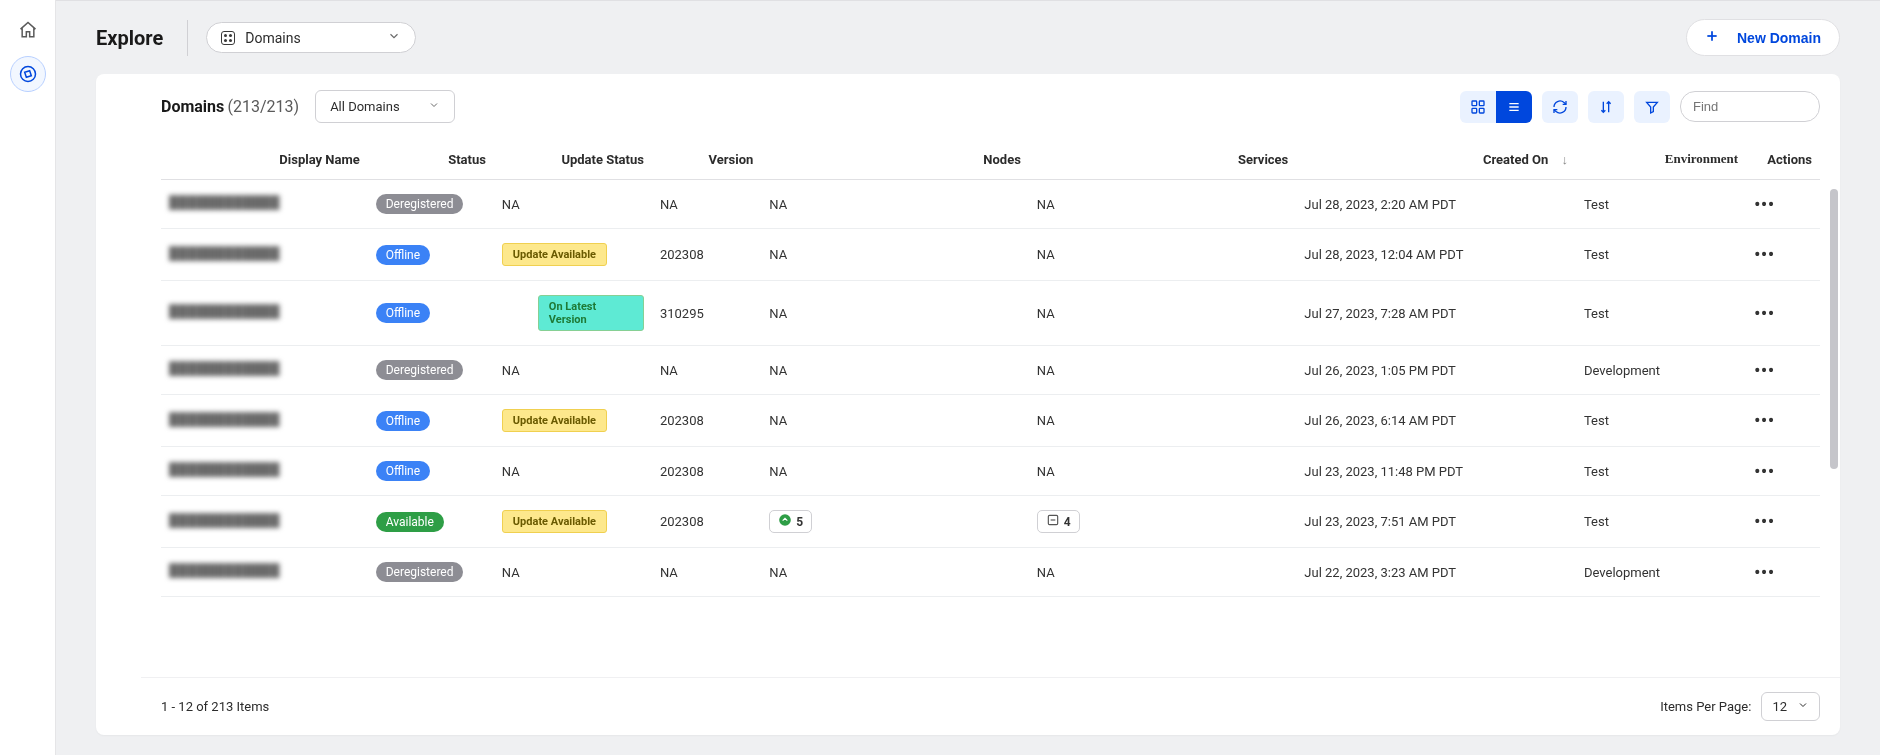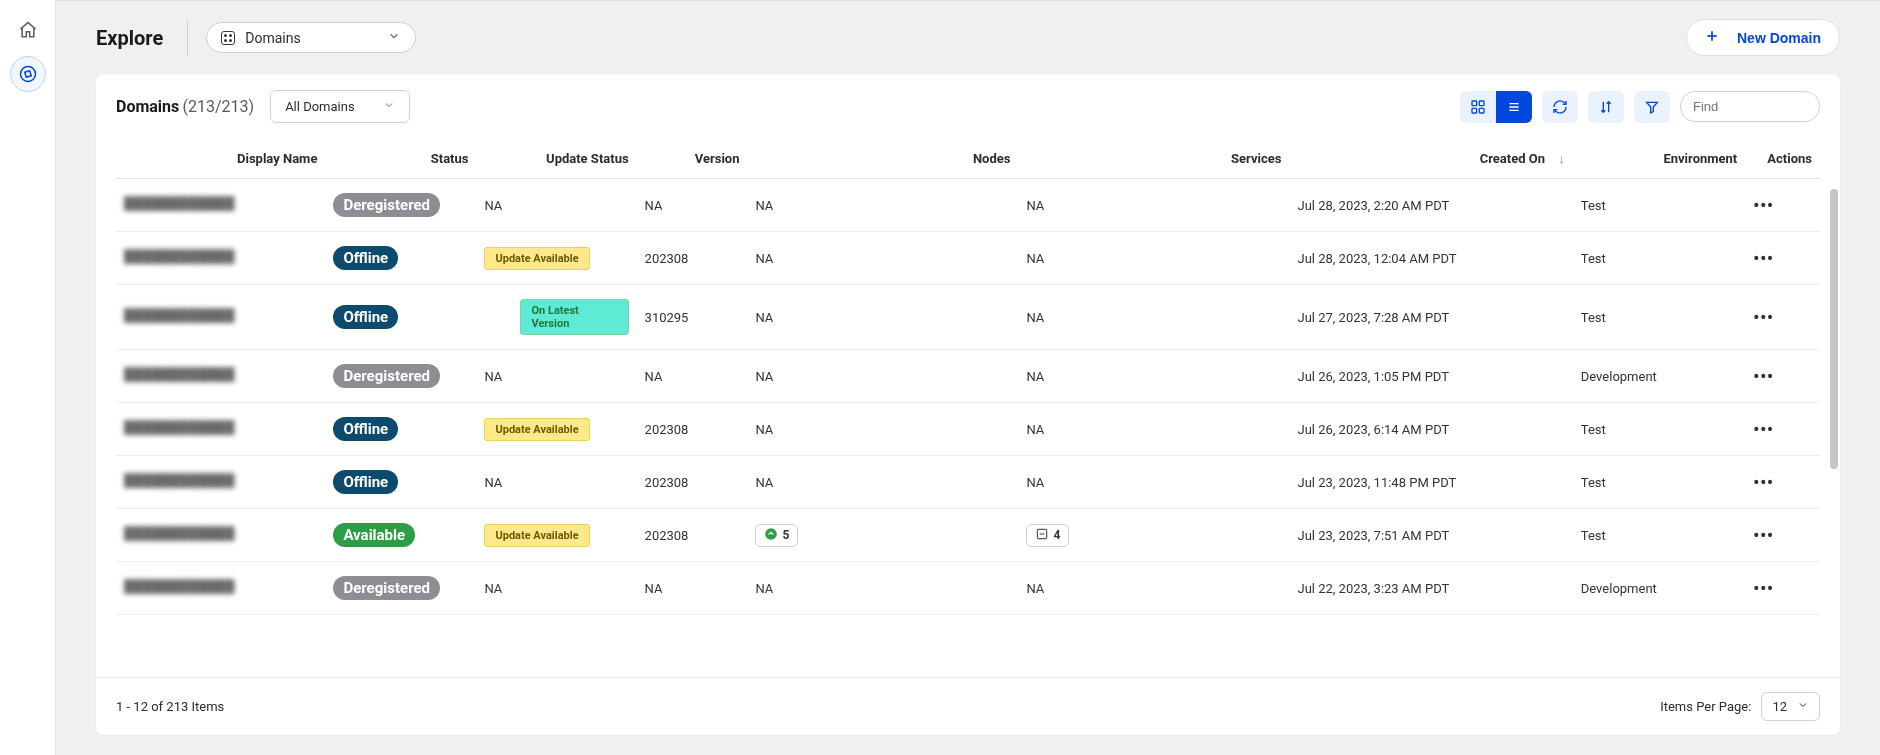--- a/index.html
+++ b/index.html
@@ -20,21 +20,21 @@
     .page-title { font-size: 20px; font-weight: 700; color: #1a1a1a; margin-right: 6px; }
     .vdiv { width: 1px; height: 36px; background: #d0d0d4; }
     .domain-picker { display: flex; align-items: center; justify-content: space-between; background: #fff; border: 1px solid #d0d0d4; border-radius: 20px; padding: 6px 14px; cursor: pointer; min-width: 210px; }
     .domain-picker-left { display: flex; align-items: center; gap: 10px; color: #2c2c2c; font-size: 14px; }
     .grab-icon { display: inline-block; width: 14px; height: 14px; border: 1.5px solid #3a3a3a; border-radius: 3px; position: relative; }
     .grab-icon::before { content: ''; position: absolute; width: 3px; height: 3px; background: #3a3a3a; border-radius: 50%; top: 2px; left: 2px; box-shadow: 5px 0 #3a3a3a, 0 5px #3a3a3a, 5px 5px #3a3a3a; }
     .chev { color: #6a6a6a; }
     .new-domain-btn { display: flex; align-items: center; gap: 18px; background: #fff; border: 1px solid #e0e0e3; padding: 9px 18px; border-radius: 20px; cursor: pointer; color: #0047dd; font-weight: 700; font-size: 14px; }
 
     
-    .panel { background: #fff; border-radius: 8px; margin: 0 40px 20px 40px; flex: 1; display: flex; flex-direction: column; overflow: hidden; box-shadow: 0 1px 2px rgba(0,0,0,0.04); }
+    .panel { background: #fff; border-radius: 8px; margin: 0 40px 20px 40px; flex: 1; display: flex; flex-direction: column; overflow: hidden; box-shadow: 0 1px 2px rgba(0,0,0,0.04); padding-left: 45px; }
     .panel-header { display: flex; align-items: center; justify-content: space-between; padding: 16px 20px; }
     .panel-header-left { display: flex; align-items: center; gap: 16px; }
     .section-title { font-size: 16px; font-weight: 700; color: #1a1a1a; }
     .section-count { font-size: 16px; color: #5a5a5a; }
     .filter-select { display: flex; align-items: center; justify-content: space-between; border: 1px solid #d0d0d4; border-radius: 6px; padding: 8px 14px; cursor: pointer; font-size: 13px; gap: 28px; color: #2c2c2c; }
     .panel-header-right { display: flex; align-items: center; gap: 6px; }
     .view-group { display: flex; }
     .tool-btn { width: 36px; height: 32px; border: none; background: #eaf2ff; color: #0047dd; display: flex; align-items: center; justify-content: center; cursor: pointer; border-radius: 6px; margin-right: 4px; }
     .tool-btn.grid { border-radius: 6px 0 0 6px; margin-right: 0;}
     .tool-btn.list { border-radius: 0 6px 6px 0; margin-right: 4px; }
@@ -43,41 +43,41 @@
 
     
     .table-wrap { flex: 1; overflow: auto; position: relative; padding: 0 20px; }
     table { width: 100%; border-collapse: collapse; }
     th { text-align: right; font-weight: 700; font-size: 13px; color: #2c2c2c; padding: 12px 8px; border-bottom: 1px solid #e0e0e3; }
     td { padding: 14px 8px; border-bottom: 1px solid #eceef0; vertical-align: middle; font-size: 13px; color: #333; }
     .col-sort { color: #888; margin-left: 10px; font-size: 13px; }
     .scribble { filter: blur(2.5px); color: #6a6a6a; font-style: italic; user-select: none; display: inline-block; white-space: nowrap; overflow: hidden; max-width: 150px; }
 
     
-    .pill { display: inline-block; padding: 3px 10px; border-radius: 12px; font-size: 15px; font-weight: 700; }
+    .pill { display: inline-block; padding: 3px 10px; border-radius: 12px; font-size: 12px; font-weight: 400; }
     .pill-deregistered { background: #8d8d94; color: #fff; }
-    .pill-offline { background: #0c4a6e; color: #fff; }
+    .pill-offline { background: #3b82f6; color: #fff; }
     .pill-available { background: #2e9e46; color: #fff; }
     .upill { display: inline-block; padding: 4px 10px; border-radius: 3px; font-size: 11px; font-weight: 700; border: 1px solid; }
     .upill-update { background: #fde88c; border-color: #f0d050; color: #6a5a00; }
     .upill-latest { background: #5eead4; border-color: #86d094; color: #1e7a36; margin-left: 36px; }
 
     .badge-box { display: inline-flex; align-items: center; gap: 4px; border: 1px solid #d0d0d4; border-radius: 5px; padding: 2px 8px; font-size: 12px; font-weight: 700; color: #333; }
     .badge-icon-up { color: #2e9e46; }
 
     .actions-dots { font-size: 16px; letter-spacing: 1px; cursor: pointer; color: #333; font-weight: 900; }
 
     .col-name   { width: 170px; }
     .col-status { width: 100px; }
     .col-update { width: 130px; }
     .col-ver    { width: 90px; }
     .col-nodes  { width: 220px; }
     .col-serv   { width: 220px; }
     .col-created{ width: 230px; }
-    .col-env    { width: 140px; }
+    .col-env    { width: 140px; font-family: Liberation Serif, serif; }
     .col-act    { width: 60px; }
 
     
     .pagination { display: flex; align-items: center; justify-content: space-between; padding: 14px 20px; border-top: 1px solid #f0f0f2; font-size: 13px; }
     .pg-center { position: absolute; left: 50%; transform: translateX(-50%); display: flex; align-items: center; gap: 10px; }
     .pg-nav { width: 32px; height: 32px; border: none; border-radius: 6px; background: transparent; display: inline-flex; align-items: center; justify-content: center; cursor: pointer; color: #0047dd; }
     .pg-nav.disabled { background: #f0f0f2; color: #bdbdbf; cursor: default; }
     .page-input { width: 56px; border: 1px solid #d0d0d4; border-radius: 6px; padding: 6px; text-align: center; font-size: 13px; }
     .items-per { display: flex; align-items: center; gap: 10px; }
     .items-select { border: 1px solid #d0d0d4; border-radius: 6px; padding: 6px 10px; cursor: pointer; display: inline-flex; align-items: center; gap: 10px; font-size: 13px; }

